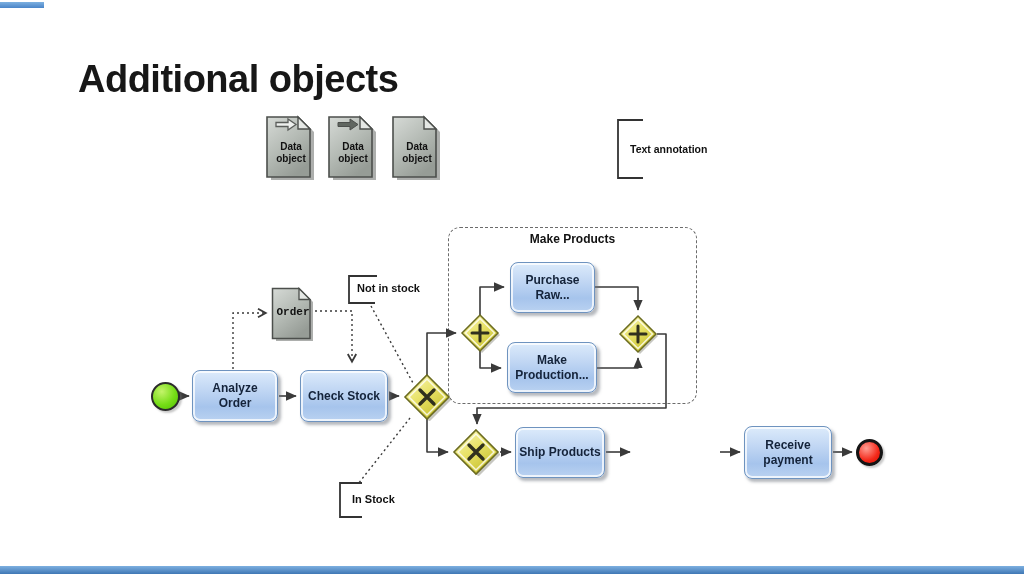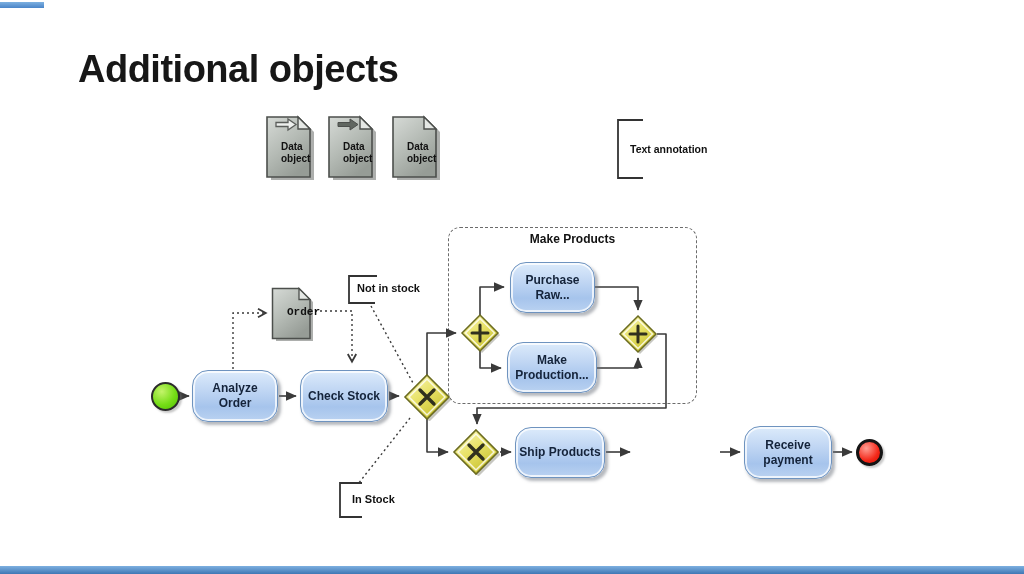--- a/index.html
+++ b/index.html
@@ -4,39 +4,39 @@
 <style>
   html,body{margin:0;padding:0;background:#fff;}
   .slide{
     position:relative;width:1024px;height:574px;background:#ffffff;
     font-family:"Liberation Sans","DejaVu Sans",sans-serif;overflow:hidden;
     outline:1px solid #ececec;
   }
   .abs{position:absolute;}
   
   .title{
-    left:78px;top:48px;font-size:38px;font-weight:600;color:#171717;
+    left:78px;top:58px;font-size:38px;font-weight:600;color:#171717;
     letter-spacing:-0.5px;
   }
   
   .top-strip{left:0;top:2px;width:44px;height:6px;background:linear-gradient(180deg,#7db0e0,#4a84c8);}
   .bottom-bar{left:0;top:566px;width:1024px;height:8px;background:linear-gradient(180deg,#7db0e0,#3f77b4);}
   
   svg.wires{left:0;top:0;z-index:1;}
   
   .doc{z-index:2;}
   .doc .lbl{
-    position:absolute;left:16px;width:100%;font-weight:bold;
+    position:absolute;left:0;width:100%;text-align:center;font-weight:bold;
     color:#111;line-height:1.2;
   }
   
   .task{
     z-index:2;display:flex;align-items:center;justify-content:center;text-align:center;
     background:linear-gradient(180deg,#dcebfb 0%,#c3d8f4 35%,#a6c4ec 72%,#bad2f1 100%);
-    border:1px solid #6e93bf;border-radius:16px;
+    border:1px solid #6e93bf;border-radius:8px;
     box-shadow:inset 0 0 0 2px rgba(255,255,255,0.75), 2.5px 3px 3px rgba(110,115,125,0.5);
     font-size:12px;font-weight:bold;color:#14233a;line-height:1.25;padding:2px;
     box-sizing:border-box;
   }
   
   .event{z-index:2;border-radius:50%;box-sizing:border-box;}
   .start{
     left:151px;top:382px;width:29px;height:29px;border:2.5px solid #2b2b2b;
     background:radial-gradient(circle at 35% 30%,#c4f46a,#76dd17 55%,#4fc000);
     box-shadow:2px 2px 2px rgba(120,120,120,.4);

